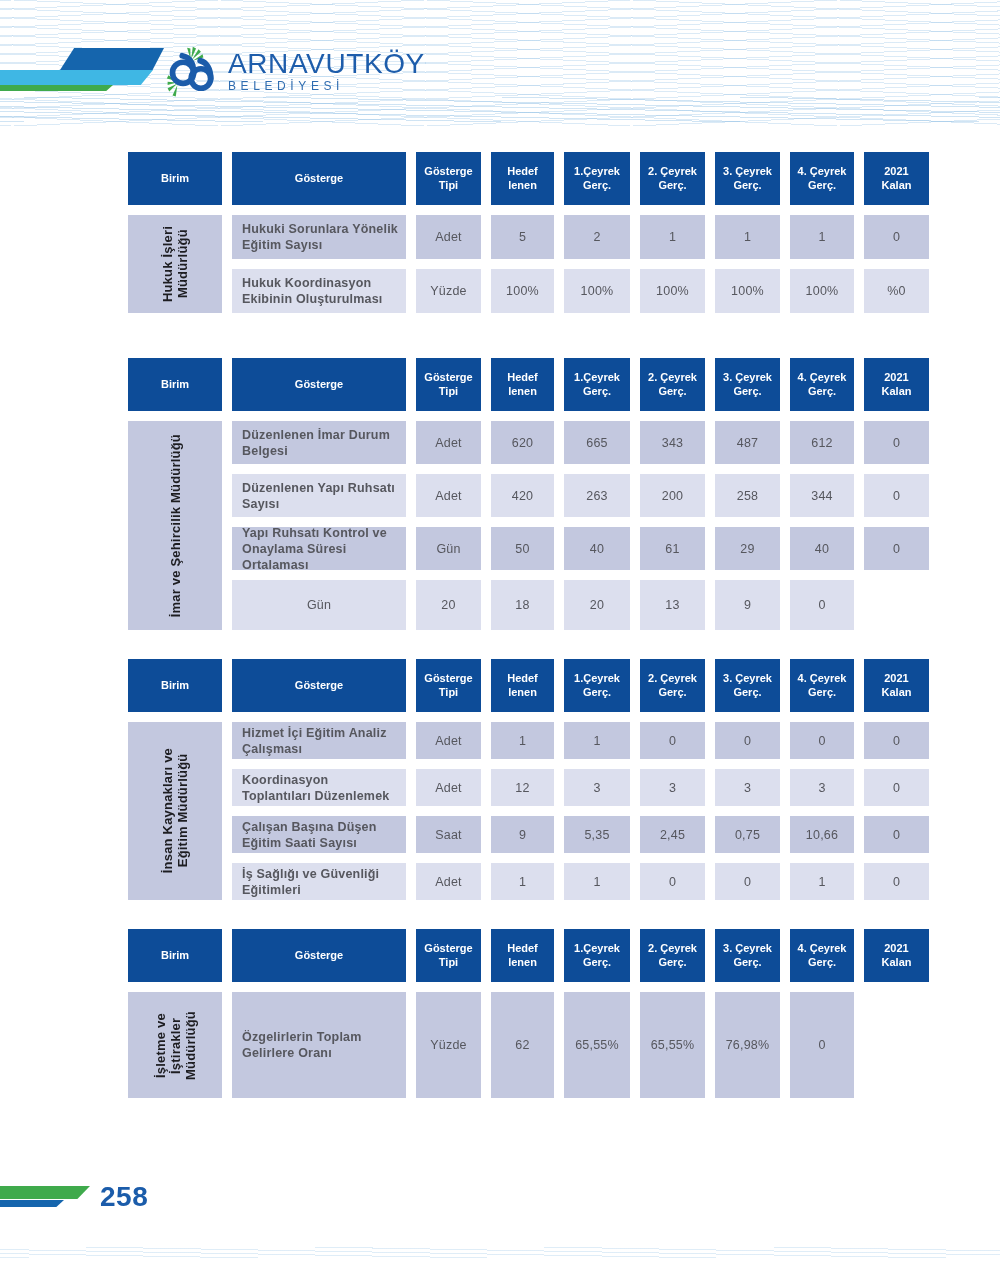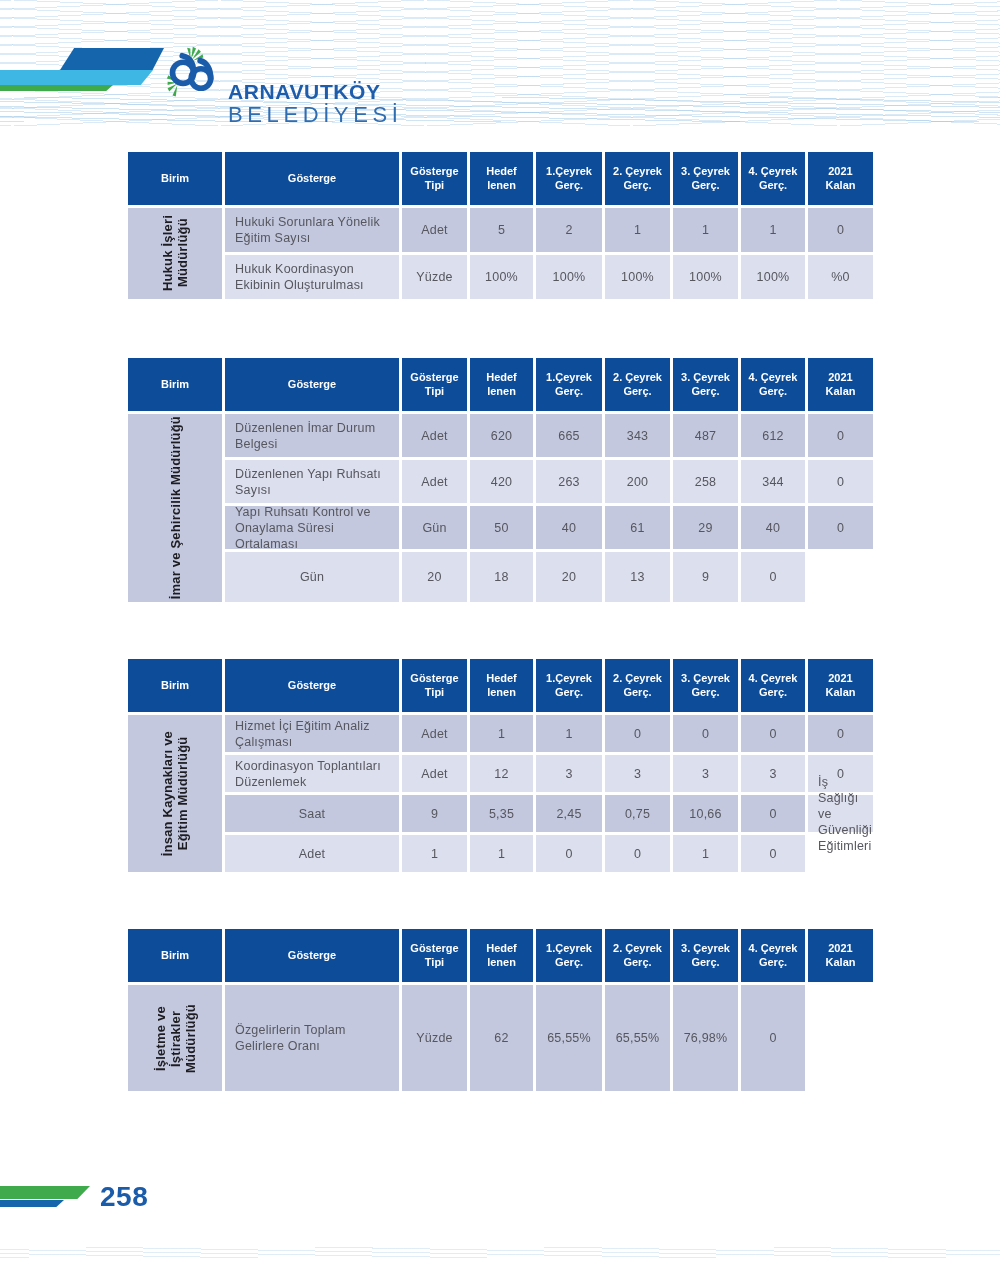--- a/index.html
+++ b/index.html
@@ -33,30 +33,30 @@
   .s-cyan  { left:0; top:70px; width:153px; height:15px; background:#3fb7e4;
              clip-path:polygon(0 0, 100% 0, 92% 100%, 0 100%); }
   .s-green { left:0; top:85px; width:113px; height:6px; background:#3faa4c;
              clip-path:polygon(0 0, 100% 0, 94% 100%, 0 100%); }
 
   
   .brand { position:absolute; left:166px; top:46px; display:flex; align-items:flex-start; }
   .brand svg { display:block; }
   .brand-text { margin-left:10px; padding-top:6px; }
   .brand-name {
-    font-size:21px; font-weight:bold; color:#1e5dab; letter-spacing:.6px; line-height:23px;margin-top:28px;
+    font-size:28px; font-weight:normal; color:#1e5dab; letter-spacing:.6px; line-height:23px;
   }
   .brand-sub {
-    font-size:22px; font-weight:500; color:#2f6cb0; letter-spacing:4.6px; line-height:23px;
+    font-size:12px; font-weight:500; color:#2f6cb0; letter-spacing:4.6px; line-height:23px;
   }
 
   
   .perf-table {
     position:absolute; left:128px;
-    display:grid; gap:3px;
+    display:grid; gap:10px;
     grid-template-columns:94px 174px 65px 63px 66px 65px 65px 64px 65px;
   }
   .t0 { top:152px; grid-template-rows:53px 44px 44px; }
   .t1 { top:358px; grid-template-rows:53px 43px 43px 43px 50px; }
   .t2 { top:659px; grid-template-rows:53px 37px 37px 37px 37px; }
   .t3 { top:929px; grid-template-rows:53px 106px; }
 
   .th {
     background:#0d4c98; color:#ffffff; font-weight:bold; font-size:11px; line-height:13.5px;
     display:flex; align-items:center; justify-content:center; text-align:center;
@@ -67,21 +67,21 @@
   }
   .vtext {
     writing-mode:vertical-rl; transform:rotate(180deg); text-orientation:mixed;
     font-weight:bold; font-size:13px; line-height:15px; color:#1d1d21;
     text-align:center; white-space:pre-line; letter-spacing:.2px;
   }
   .td {
     display:flex; align-items:center; justify-content:center;
     font-size:12.5px; color:#56575e; letter-spacing:.2px;
   }
-  .td.g { justify-content:flex-start; text-align:left; padding:0 8px 0 10px; line-height:16px; }
+  .td.g { justify-content:flex-start; text-align:left; padding:0 8px 0 10px; line-height:16px;font-weight:bold; }
   .dark  { background:#c3c8df; }
   .light { background:#dcdfee; }
 
   
   .f-green { left:0; top:1186px; width:90px; height:13px; background:#3faa4c;
              clip-path:polygon(0 0, 100% 0, 86% 100%, 0 100%); position:absolute; }
   .f-blue  { left:0; top:1200px; width:64px; height:7px; background:#1565ad;
              clip-path:polygon(0 0, 100% 0, 88% 100%, 0 100%); position:absolute; }
   .page-num {
     position:absolute; left:100px; top:1181px;
@@ -249,20 +249,21 @@
       <div class="td dark">0</div>
       <div class="td dark">0</div>
       <div class="td g light">Koordinasyon Toplantıları Düzenlemek</div>
       <div class="td light">Adet</div>
       <div class="td light">12</div>
       <div class="td light">3</div>
       <div class="td light">3</div>
       <div class="td light">3</div>
       <div class="td light">3</div>
       <div class="td light">0</div>
+      <div class="td g dark">Çalışan Başına Düşen Eğitim Saati Sayısı</div>
       <div class="td dark">Saat</div>
       <div class="td dark">9</div>
       <div class="td dark">5,35</div>
       <div class="td dark">2,45</div>
       <div class="td dark">0,75</div>
       <div class="td dark">10,66</div>
       <div class="td dark">0</div>
       <div class="td g light">İş Sağlığı ve Güvenliği Eğitimleri</div>
       <div class="td light">Adet</div>
       <div class="td light">1</div>

